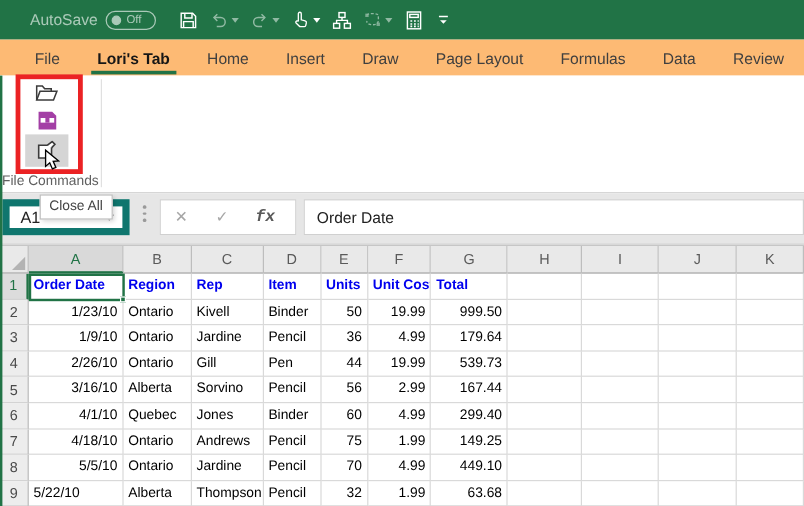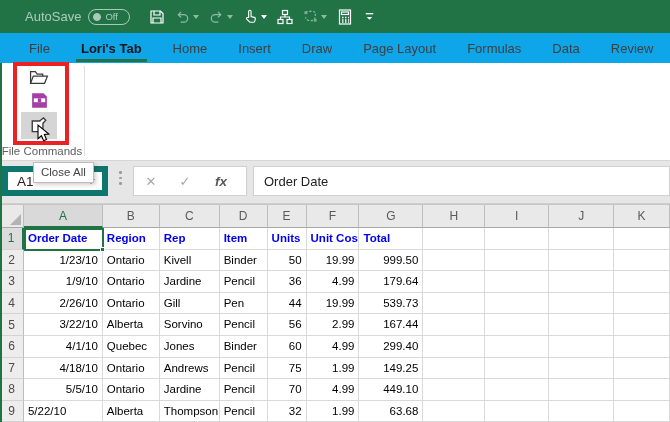--- a/index.html
+++ b/index.html
@@ -16,21 +16,21 @@
   .toggle-knob { width:8px; height:8px; border:1px solid #fff; border-radius:50%; background:#fff; }
   .toggle-state { color:#fff; font-size:9.5px; }
   .qat { display:flex; align-items:center; margin-left:14px; }
   .qat-btn { height:26px; display:flex; align-items:center; justify-content:center;
              padding:0 5px; color:#fff; }
   .qat-btn.disabled { opacity:.5; }
   .caret-down { width:0; height:0; border-left:3.5px solid transparent;
                 border-right:3.5px solid transparent; border-top:4px solid #fff; margin-left:3px; }
 
   
-  .tabs-row { position:absolute; left:0; top:33px; width:670px; height:30px; background:#0ea5e9;
+  .tabs-row { position:absolute; left:0; top:33px; width:670px; height:30px; background:#fdba74;
               display:flex; align-items:stretch; padding-left:20px; overflow:hidden; }
   .tab { position:relative; display:flex; align-items:center; padding:0 9px; margin-right:13px;
          font-size:13px; color:#3f3f3f; white-space:nowrap; }
   .tab.active { color:#161616; font-weight:bold; }
   .tab.active .tab-underline { position:absolute; left:4px; right:4px; bottom:1px; height:3px;
          background:#217346; }
 
   
   .ribbon { position:absolute; left:0; top:63px; width:670px; height:98px; background:#fff;
             border-bottom:1px solid #d6d6d6; }
@@ -59,21 +59,21 @@
   .name-box-value { font-size:13.5px; color:#222; padding-left:9px; flex:1; }
   .name-box-dd { width:22px; height:100%; display:flex; align-items:center; justify-content:center; }
   .name-box-dd .dd-caret { width:0; height:0; border-left:4px solid transparent;
         border-right:4px solid transparent; border-top:5px solid #6a6a6a; }
   .dots-sep { position:absolute; left:119px; top:10px; display:flex; flex-direction:column; gap:3px; }
   .dots-sep i { width:2.5px; height:2.5px; border-radius:50%; background:#9a9a9a; display:block; }
   .fx-box { position:absolute; left:133px; top:5px; width:114px; height:30px; background:#fff;
             border:1px solid #d0d0d0; display:flex; align-items:center; }
   .fx-cancel, .fx-enter { width:34px; text-align:center; color:#a6a6a6; font-size:13px; }
   .fx-label { width:38px; text-align:center; color:#595959; font-size:13.5px; font-style:italic;
-              font-family:Liberation Sans, sans-serif; font-weight:bold; }
+              font-family:Liberation Mono, monospace; font-weight:bold; }
   .formula-input { position:absolute; left:253px; top:5px; width:417px; height:30px; background:#fff;
                    border:1px solid #d0d0d0; display:flex; align-items:center; }
   .formula-value { font-size:13px; color:#222; padding-left:10px; }
 
   
   .grid { position:absolute; left:0; top:204px; width:670px; height:218px; background:#fff;
           border-top:1px solid #c6c6c6; font-size:11.5px; }
   .hdr-row { display:flex; height:23px; }
   .hdr-cell { background:#e9e9e9; border-right:1px solid #bdbdbd; border-bottom:1px solid #a8a8a8;
               display:flex; align-items:center; justify-content:center; font-size:12px; color:#5a5a5a; }
@@ -321,21 +321,21 @@
         <div class="g-cell" style="width: 39px; text-align: right;">44</div>
         <div class="g-cell" style="width: 53px; text-align: right;">19.99</div>
         <div class="g-cell" style="width: 64px; text-align: right;">539.73</div>
         <div class="g-cell" style="width: 62px; text-align: left;"></div>
         <div class="g-cell" style="width: 64px; text-align: left;"></div>
         <div class="g-cell" style="width: 65px; text-align: left;"></div>
         <div class="g-cell" style="width: 56px; text-align: left;"></div>
       </div>
       <div class="g-row">
         <div class="rownum" style="width: 24px;">5</div>
-        <div class="g-cell" style="width: 79px; text-align: right;">3/22/10</div>
+        <div class="g-cell" style="width: 79px; text-align: right;">3/16/10</div>
         <div class="g-cell" style="width: 57px; text-align: left;">Alberta</div>
         <div class="g-cell" style="width: 60px; text-align: left;">Sorvino</div>
         <div class="g-cell" style="width: 48px; text-align: left;">Pencil</div>
         <div class="g-cell" style="width: 39px; text-align: right;">56</div>
         <div class="g-cell" style="width: 53px; text-align: right;">2.99</div>
         <div class="g-cell" style="width: 64px; text-align: right;">167.44</div>
         <div class="g-cell" style="width: 62px; text-align: left;"></div>
         <div class="g-cell" style="width: 64px; text-align: left;"></div>
         <div class="g-cell" style="width: 65px; text-align: left;"></div>
         <div class="g-cell" style="width: 56px; text-align: left;"></div>

